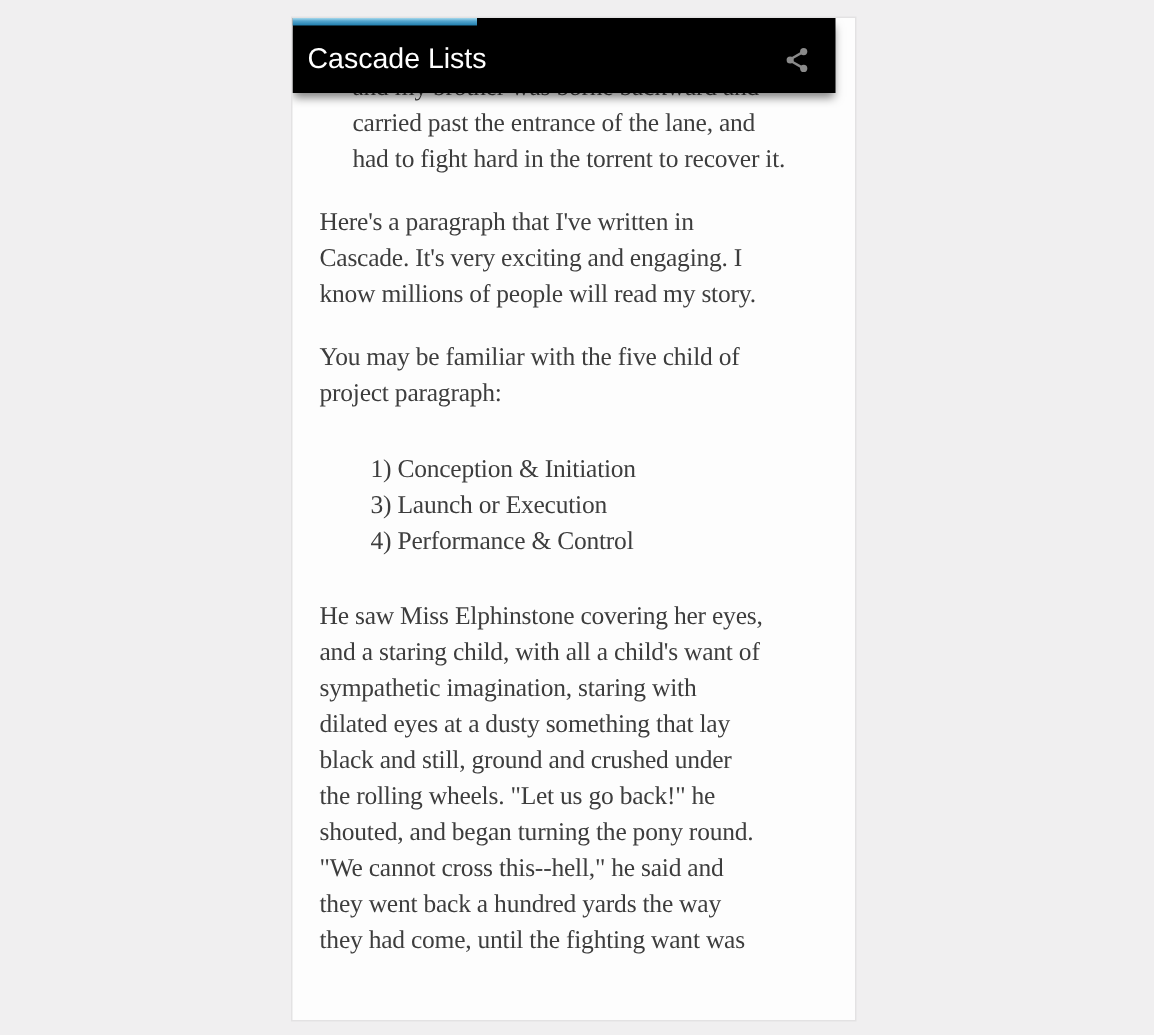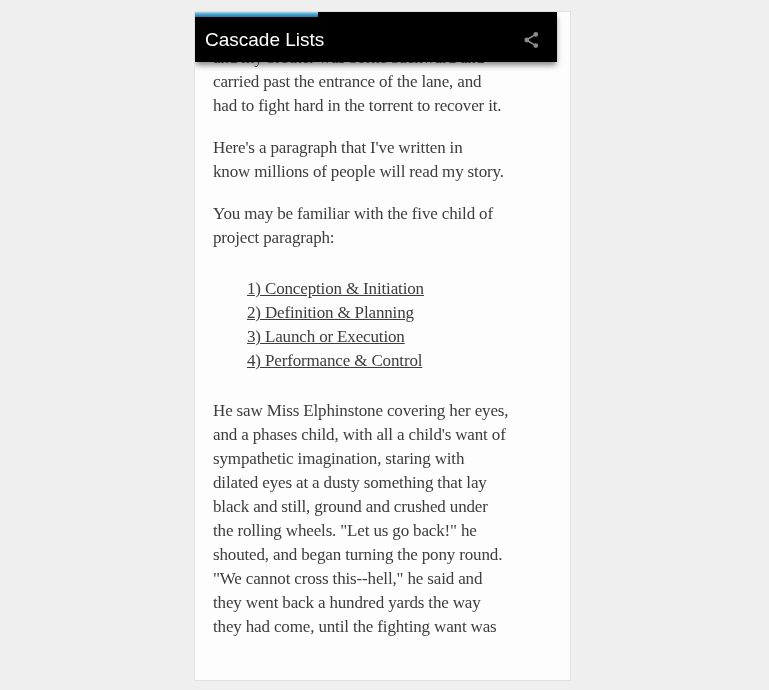--- a/index.html
+++ b/index.html
@@ -32,22 +32,22 @@
     top: 0; left: 0; right: 0; bottom: 0;
     padding: 0 18px;
     overflow: hidden;
     z-index: 1;
     color: #3d3d3d;
     font-size: 17px;
     line-height: 24px;
     letter-spacing: -0.15px;
   }
   .block { margin: 18px 0; }
-  .block:first-child { margin-top: 34px; }
-  .block.list { margin: 27px 0 26px; padding-left: 34px; text-decoration: underline; }
+  .block:first-child { margin-top: 34px; margin-left: 22px; }
+  .block.list { margin: 27px 0 26px; padding-left: 34px; }
   .line { white-space: nowrap; }
   .header {
     position: absolute;
     top: 0; left: 0; right: 13px;
     height: 50px;
     background: #000000;
     z-index: 2;
     box-shadow: 0 4px 6px -1px rgba(0,0,0,0.5);
   }
   .progress-track {
@@ -93,35 +93,35 @@
   <div class="panel">
 
     <div class="content">
         <div class="block para">
           <div class="line">and my brother was borne backward and</div>
           <div class="line">carried past the entrance of the lane, and</div>
           <div class="line">had to fight hard in the torrent to recover it.</div>
         </div>
         <div class="block para">
           <div class="line">Here's a paragraph that I've written in</div>
+          <div class="line">Cascade. It's very exciting and engaging. I</div>
           <div class="line">know millions of people will read my story.</div>
         </div>
         <div class="block para">
           <div class="line">You may be familiar with the five child of</div>
           <div class="line">project paragraph:</div>
         </div>
         <div class="block list">
           <div class="line">1) Conception &amp; Initiation</div>
-          <div class="line">2) Definition &amp; Planning</div>
           <div class="line">3) Launch or Execution</div>
           <div class="line">4) Performance &amp; Control</div>
         </div>
         <div class="block para">
           <div class="line">He saw Miss Elphinstone covering her eyes,</div>
-          <div class="line">and a phases child, with all a child's want of</div>
+          <div class="line">and a staring child, with all a child's want of</div>
           <div class="line">sympathetic imagination, staring with</div>
           <div class="line">dilated eyes at a dusty something that lay</div>
           <div class="line">black and still, ground and crushed under</div>
           <div class="line">the rolling wheels. "Let us go back!" he</div>
           <div class="line">shouted, and began turning the pony round.</div>
           <div class="line">"We cannot cross this--hell," he said and</div>
           <div class="line">they went back a hundred yards the way</div>
           <div class="line">they had come, until the fighting want was</div>
         </div>
       </div>

